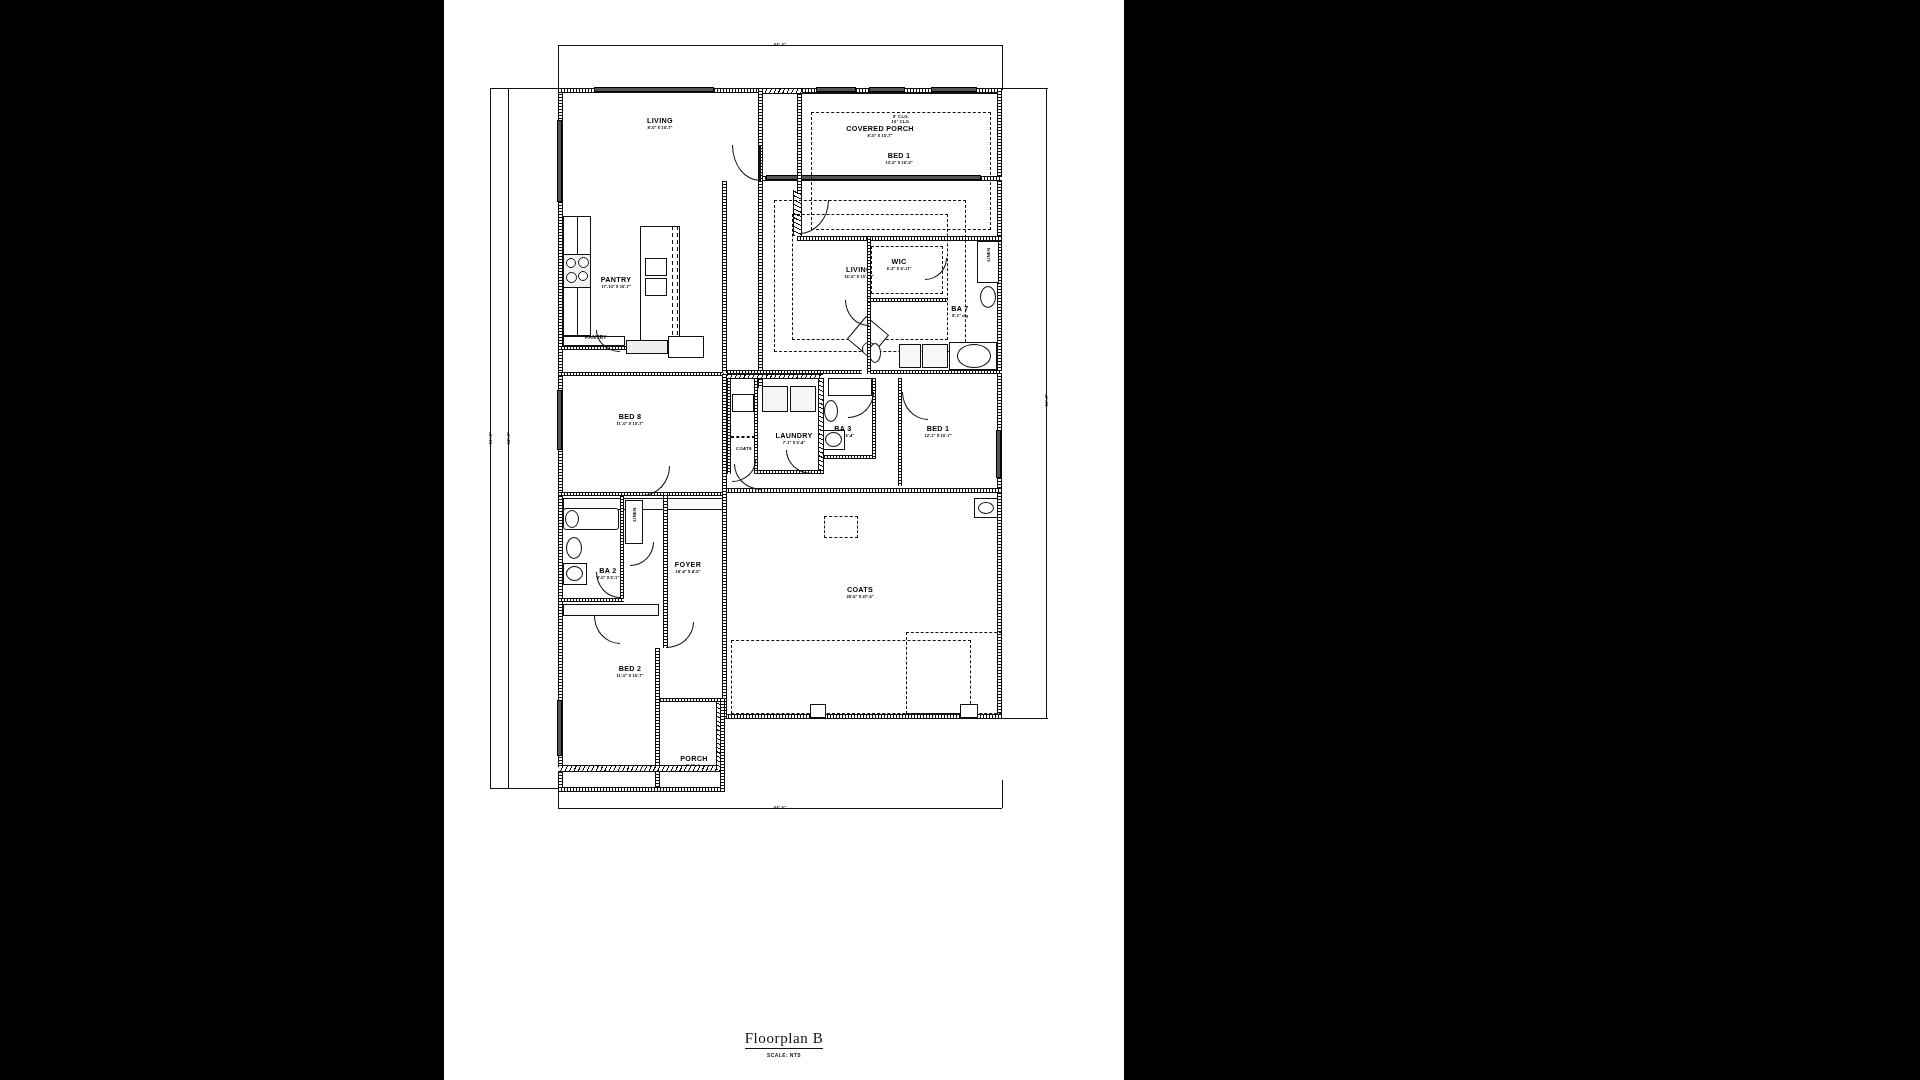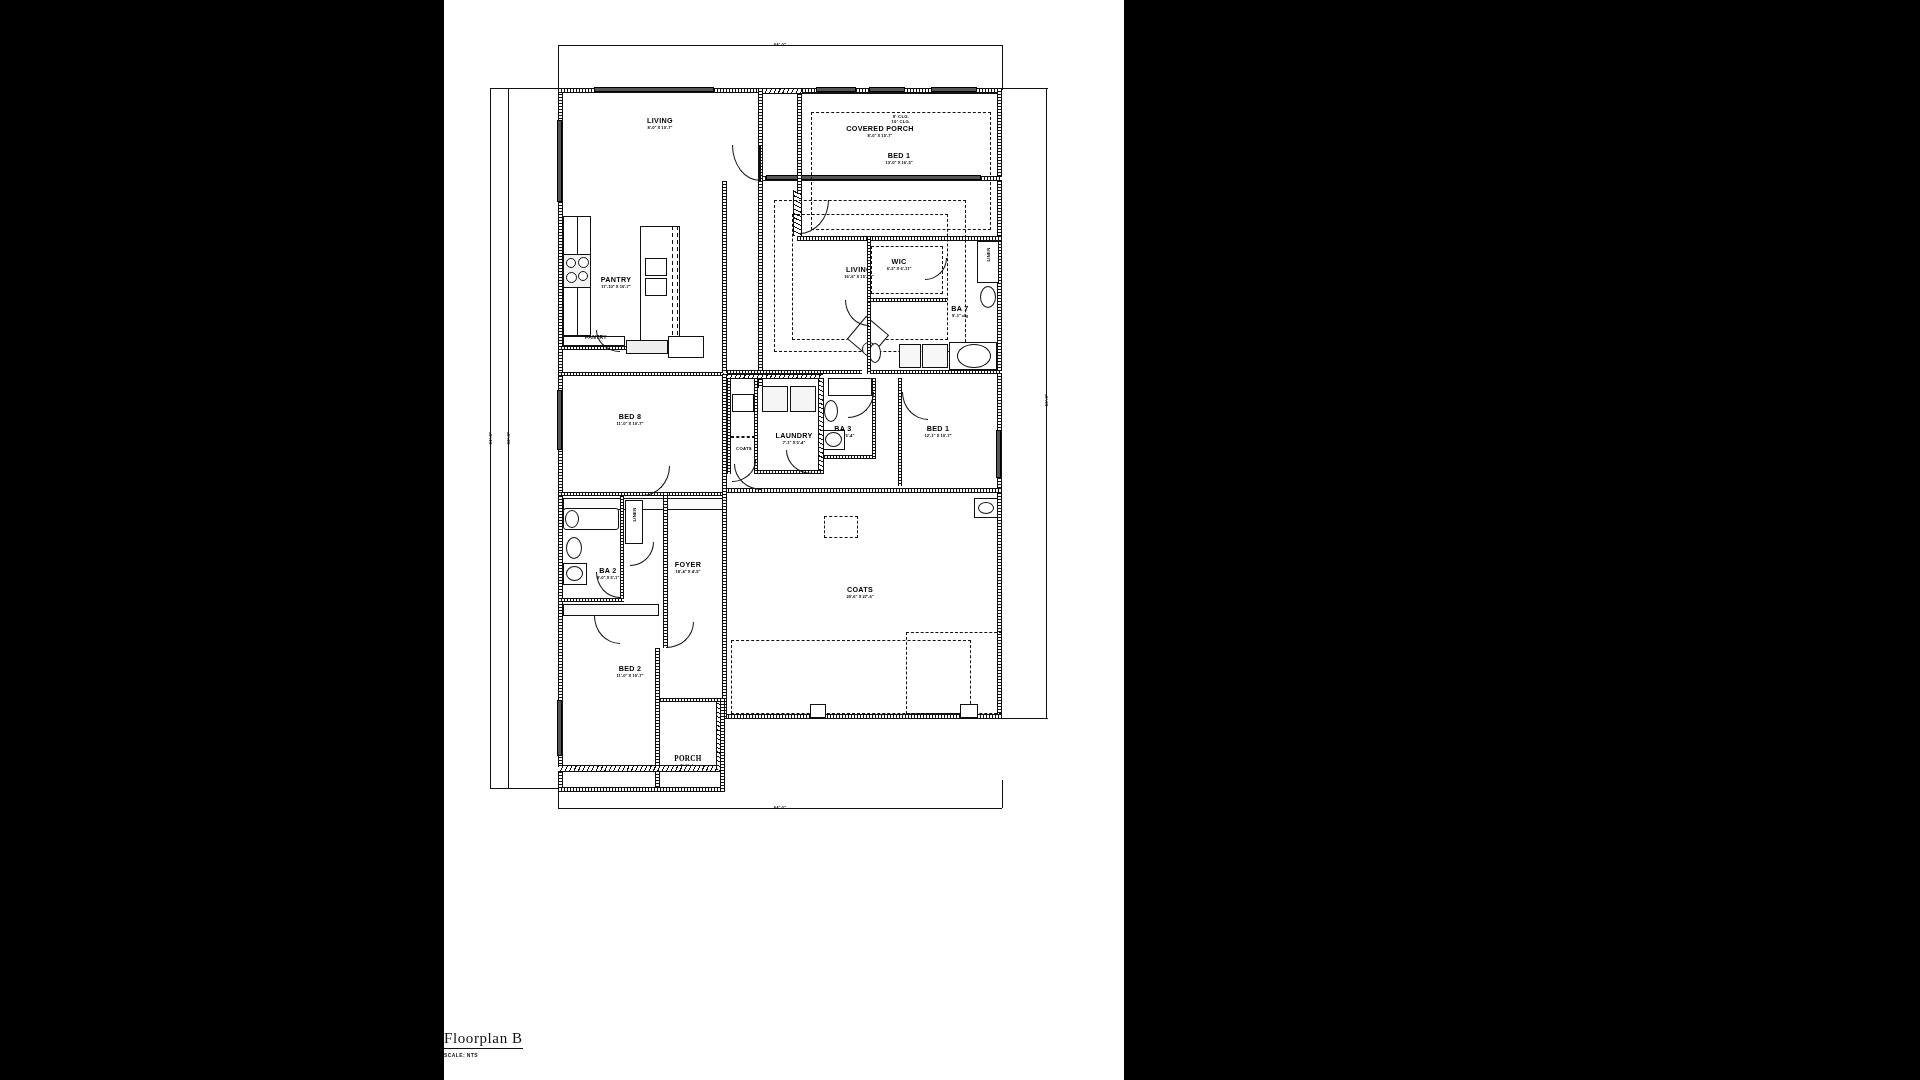--- a/index.html
+++ b/index.html
@@ -53,21 +53,21 @@
   .dimtxt.v { transform:translate(-50%,-50%) rotate(-90deg); }
 
   
   .fx { position:absolute; border:1px solid #111; background:#fff; }
   .fxo { position:absolute; border:1px solid #111; background:#fff; border-radius:50%; }
   .door-arc { position:absolute; border:1px solid #111; border-radius:0 0 0 100%;
               border-top:none; border-right:none; background:transparent; }
   .doorleaf { position:absolute; background:#111; }
 
   
-  #title-block { position:absolute; left:0; right:0; bottom:22px; }
+  #title-block { position:absolute; left:0; right:0; bottom:22px; text-align:center; }
   #plan-title {
     font-size:15px; font-weight:normal; color:#111; letter-spacing:.6px;
     font-family:"Liberation Serif", serif; display:inline-block;
     border-bottom:1.2px solid #111; padding-bottom:1px;
   }
   #plan-scale { font-size:5px; font-weight:bold; color:#111; margin-top:3px; letter-spacing:.4px; }
 </style>
 </head>
 <body>
 
@@ -329,21 +329,21 @@
 
   <div class="lbl" style="left:186px; top:665px;">
     <span class="nm">BED 2</span>
     <span class="dim">11'-0" X 10'-7"</span>
   </div>
   <div class="wl" style="left:119px; top:604px; width:96px; height:12px; background:#fafafa;"></div>
   <div class="door-arc" style="left:150px; top:616px; width:26px; height:28px;"></div>
   <div class="stud v" style="left:211px; top:648px; width:5px; height:144px;"></div>
   <div class="win" style="left:113px; top:700px; width:5px; height:56px;"></div>
 
-  <div class="lbl" style="left:244px; top:755px;font-family:Liberation Serif, serif;">
+  <div class="lbl" style="left:250px; top:755px;">
     <span class="nm">PORCH</span>
     <span class="dim">9'-1" clg</span>
   </div>
   <div class="hatchwall" style="left:114px; top:765px; width:166px; height:7px;"></div>
   <div class="hatchwall v" style="left:272px; top:700px; width:8px; height:70px;"></div>
   <div class="stud" style="left:216px; top:698px; width:64px; height:4px;"></div>
   <div class="stud" style="left:114px; top:787px; width:166px; height:5px;"></div>
   <div class="stud v" style="left:276px; top:698px; width:5px; height:94px;"></div>
 
   <div class="wl" style="left:516px; top:704px; width:18px; height:14px;"></div>

